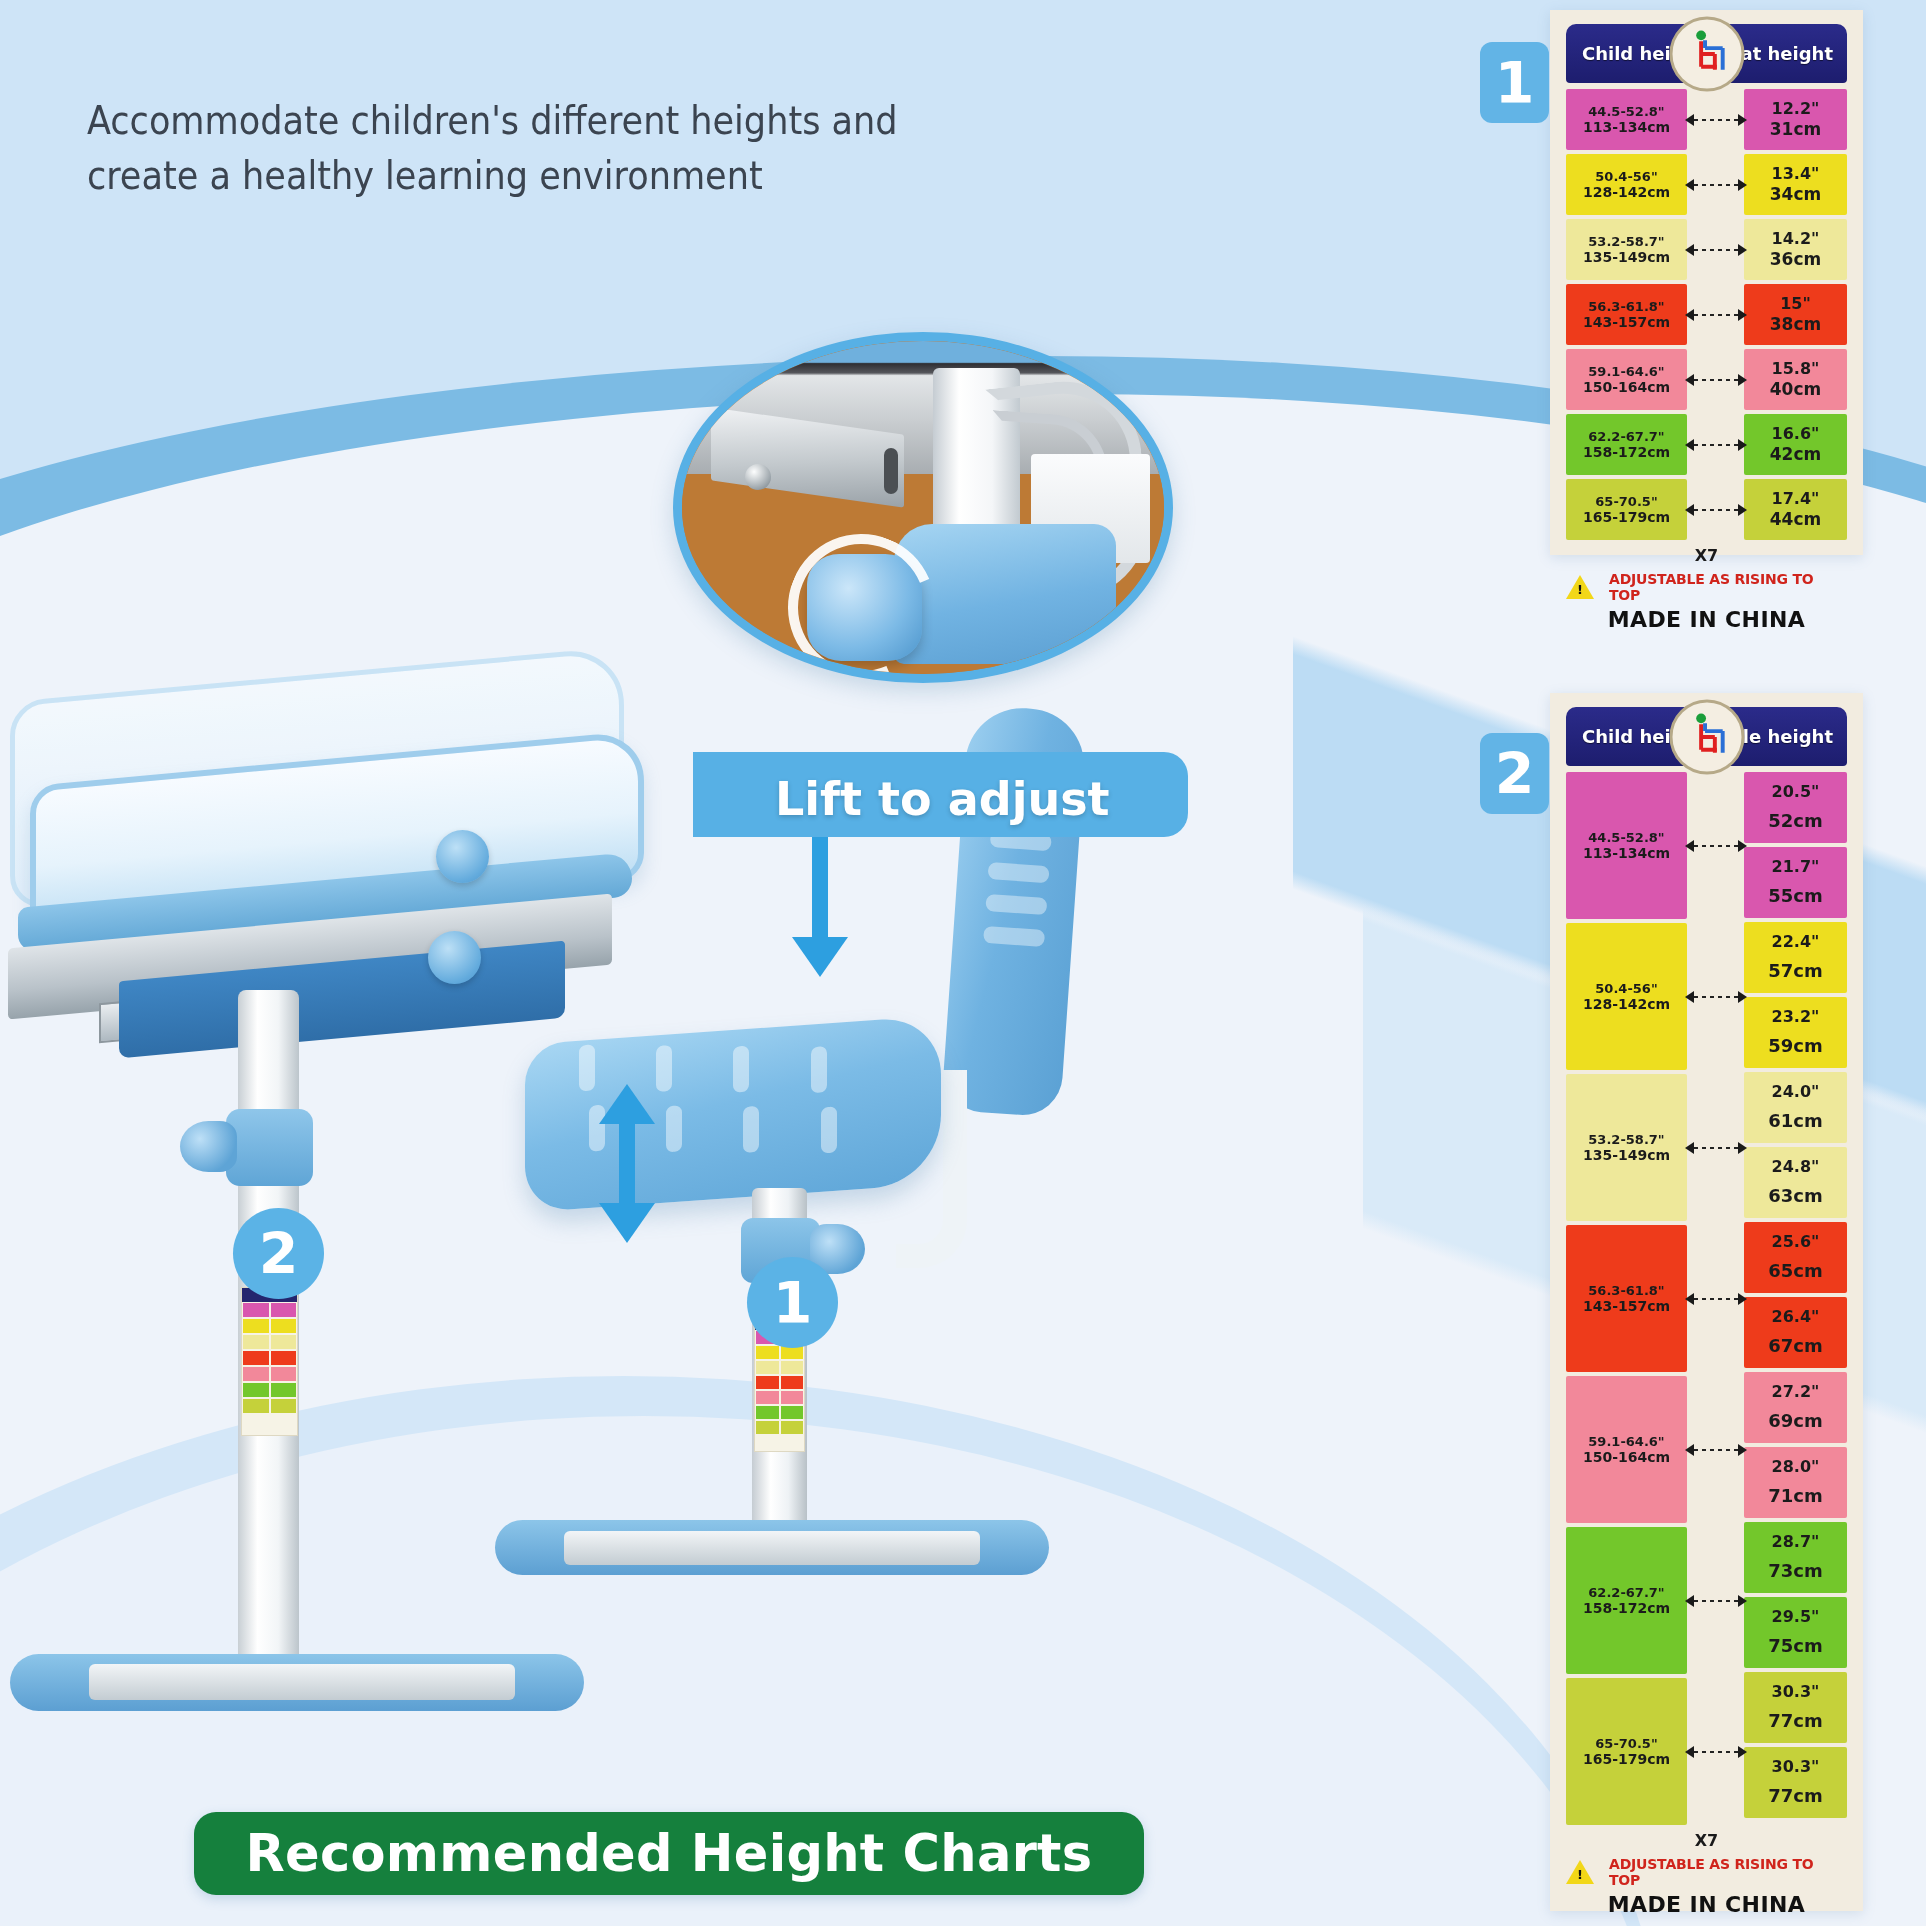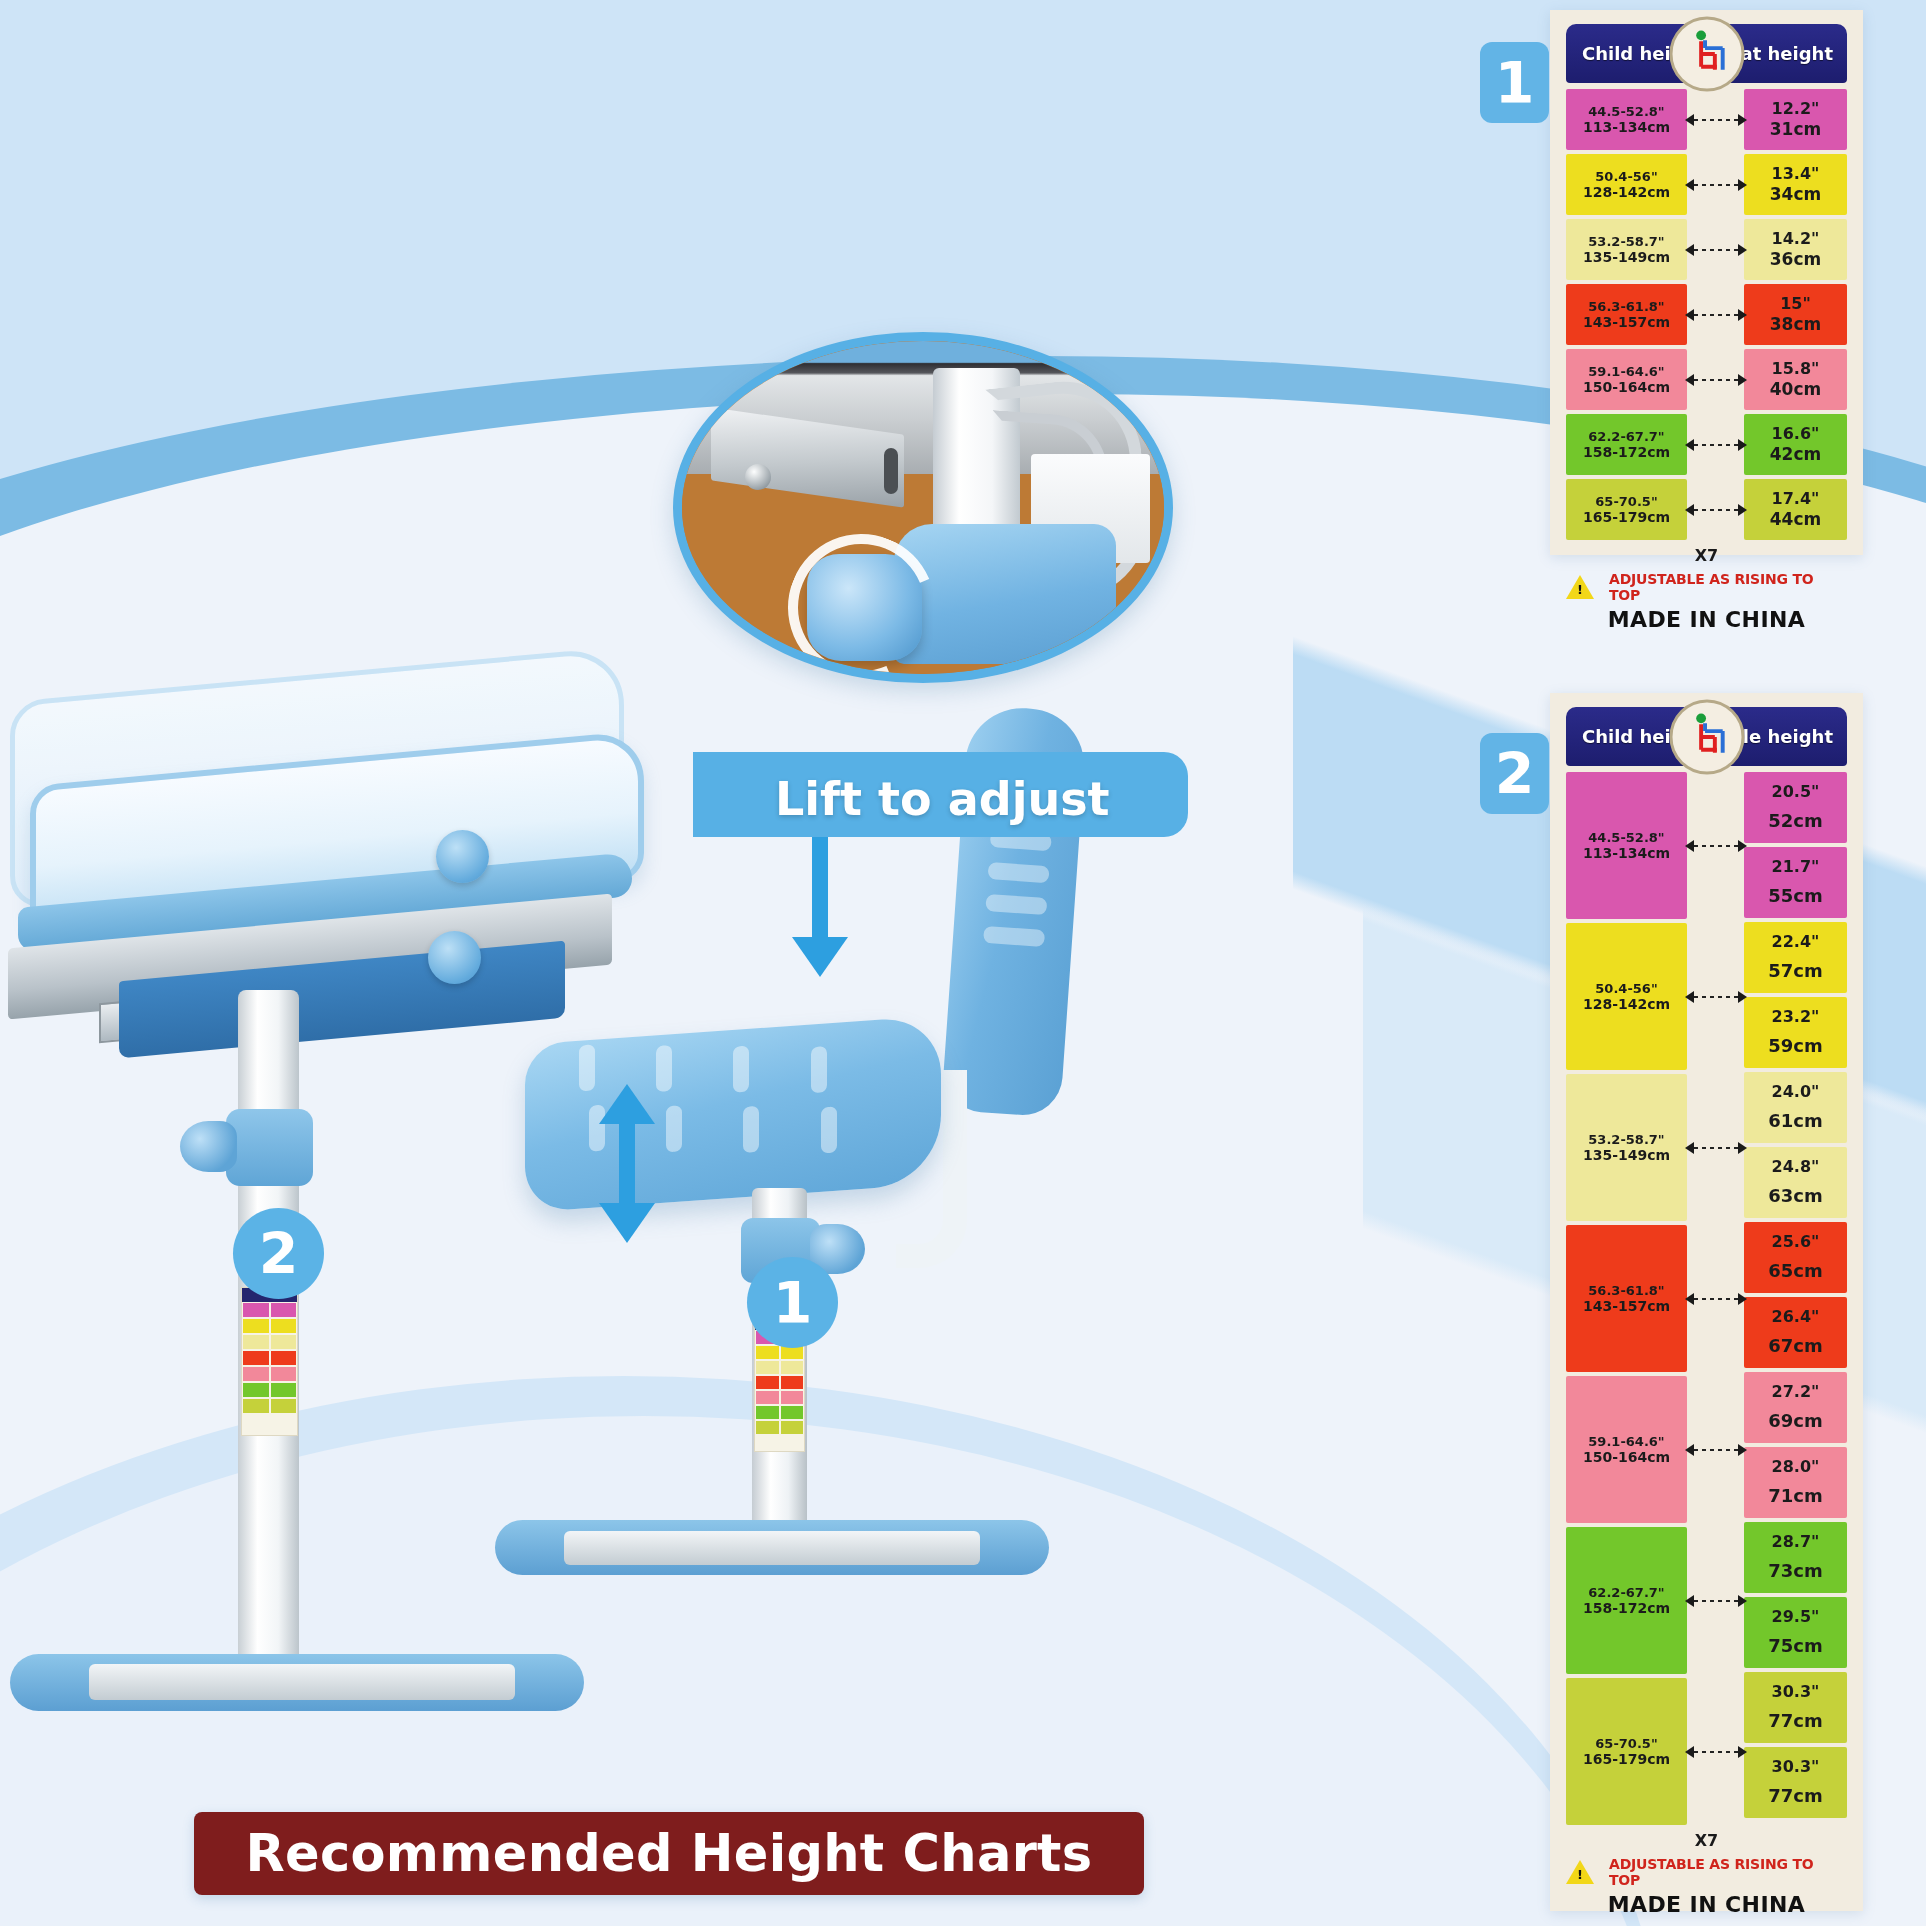--- a/index.html
+++ b/index.html
@@ -346,22 +346,22 @@
   .callout-tab {
     position: absolute; left: 693px; top: 752px; width: 495px; height: 85px;
     background: #57b0e5; border-radius: 0 24px 24px 0;
     z-index: 42;
   }
 
   
   .bottom-banner {
     position: absolute; left: 194px; top: 1812px;
     width: 950px; height: 83px;
-    background: #7f1d1d;
-    border-radius: 8px;
+    background: #15803d;
+    border-radius: 22px;
     display: flex; align-items: center; justify-content: center;
     z-index: 50;
     box-shadow: 0 4px 12px rgba(60,120,170,.22);
   }
   .bottom-banner span {
     font-size: 51px; font-weight: 700; color: #ffffff;
     font-family: "DejaVu Sans", sans-serif;
     letter-spacing: 0.3px;
   }
 
@@ -493,20 +493,21 @@
 <div id="root">
 
   <div class="bg-swoosh-a"></div>
   <div class="bg-swoosh-b"></div>
   <div class="bg-diag-right"></div>
   <div class="bg-diag-right2"></div>
   <div class="bg-arc-bottom-1"></div>
   <div class="bg-arc-bottom-2"></div>
 
   <div class="header">
+    <div class="subtitle">Accommodate children's different heights and create a healthy learning environment</div>
   </div>
 
   <div class="features">
   </div>
 
   <div class="product-stage">
     <div class="desk-ghost"></div>
     <div class="desk-top"></div>
     <div class="desk-top-edge"></div>
     <div class="desk-frame"></div>

